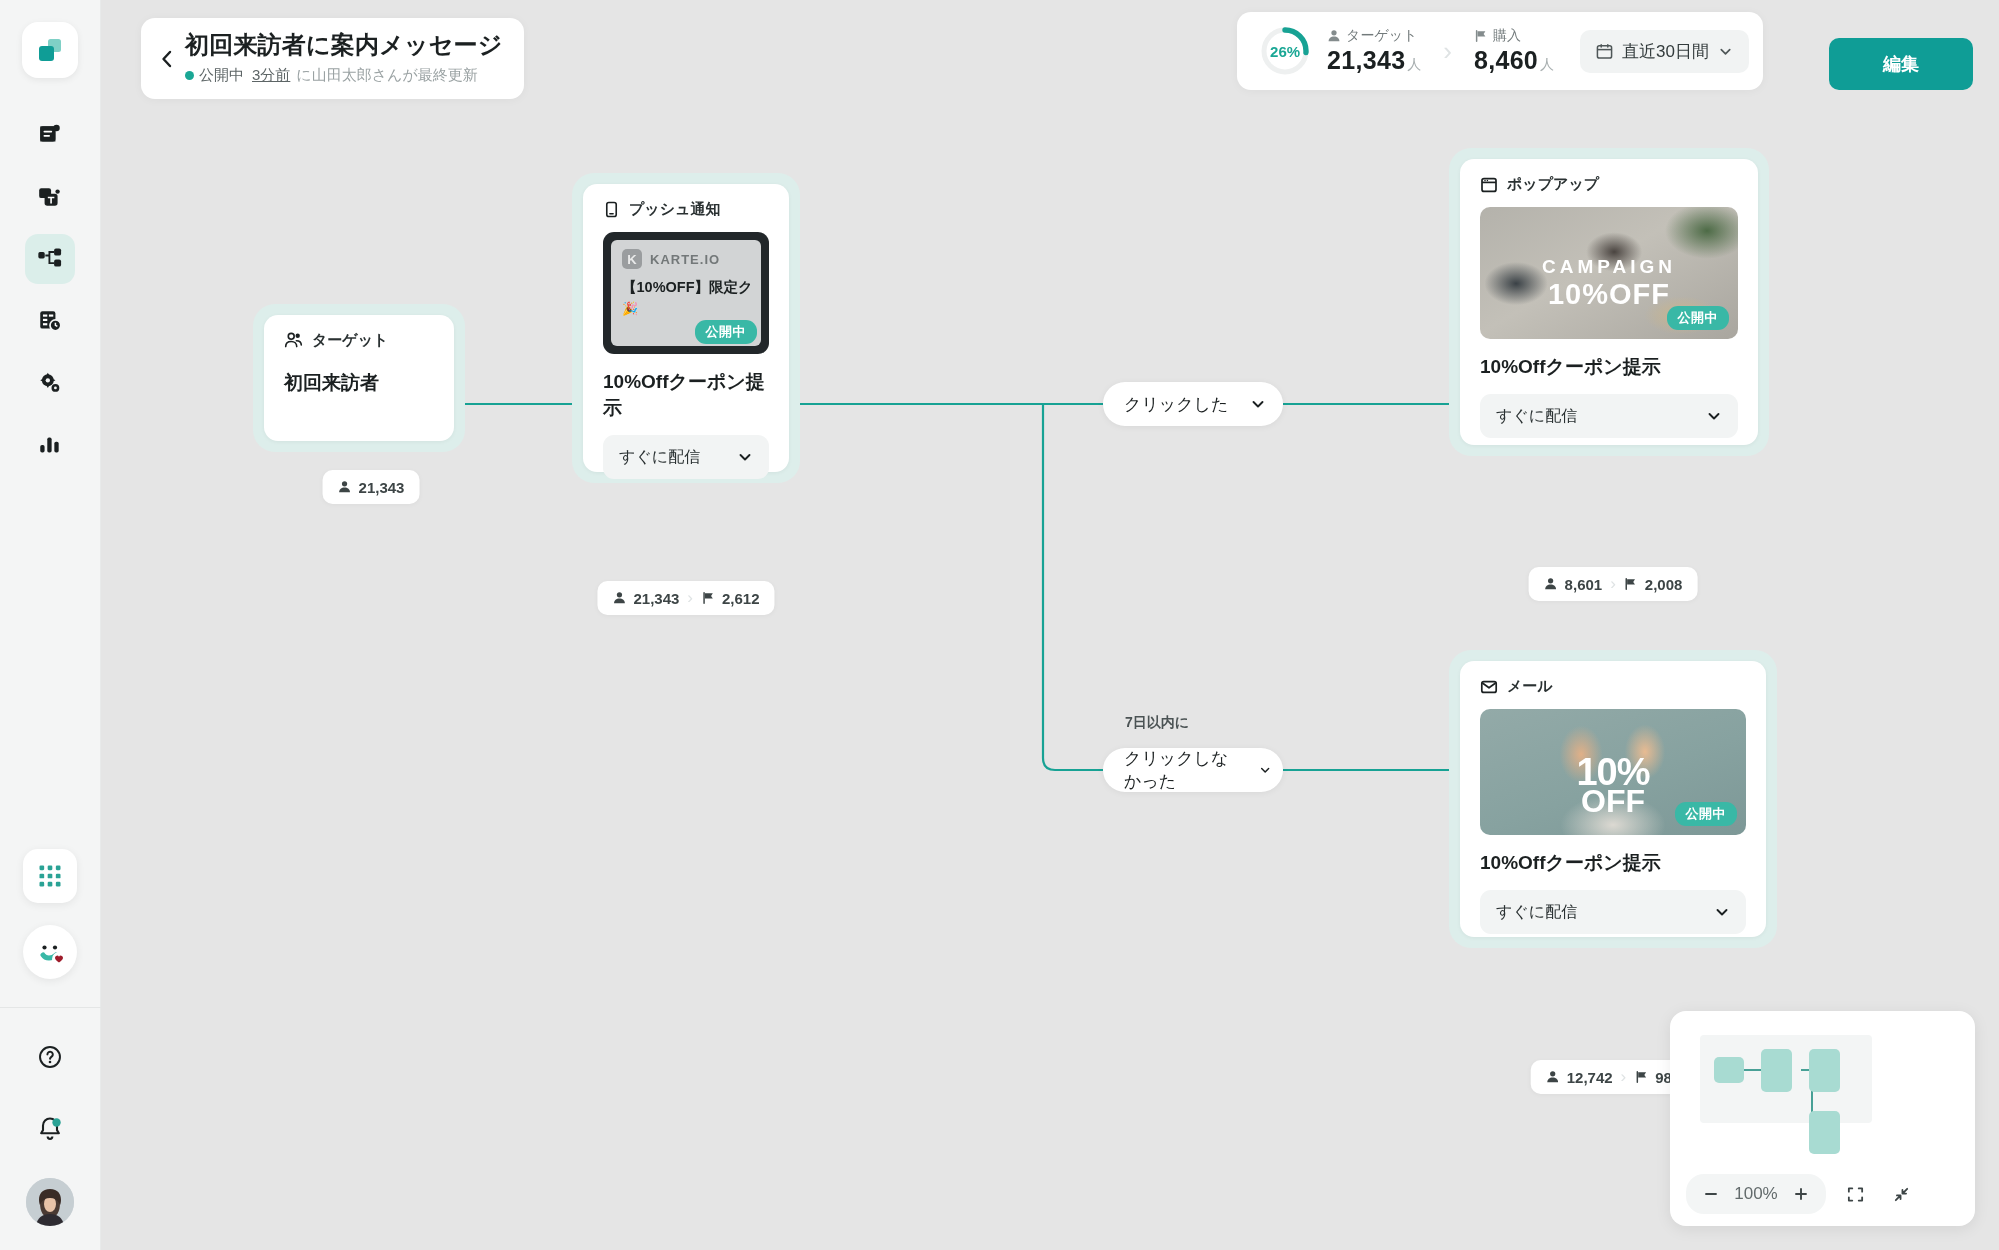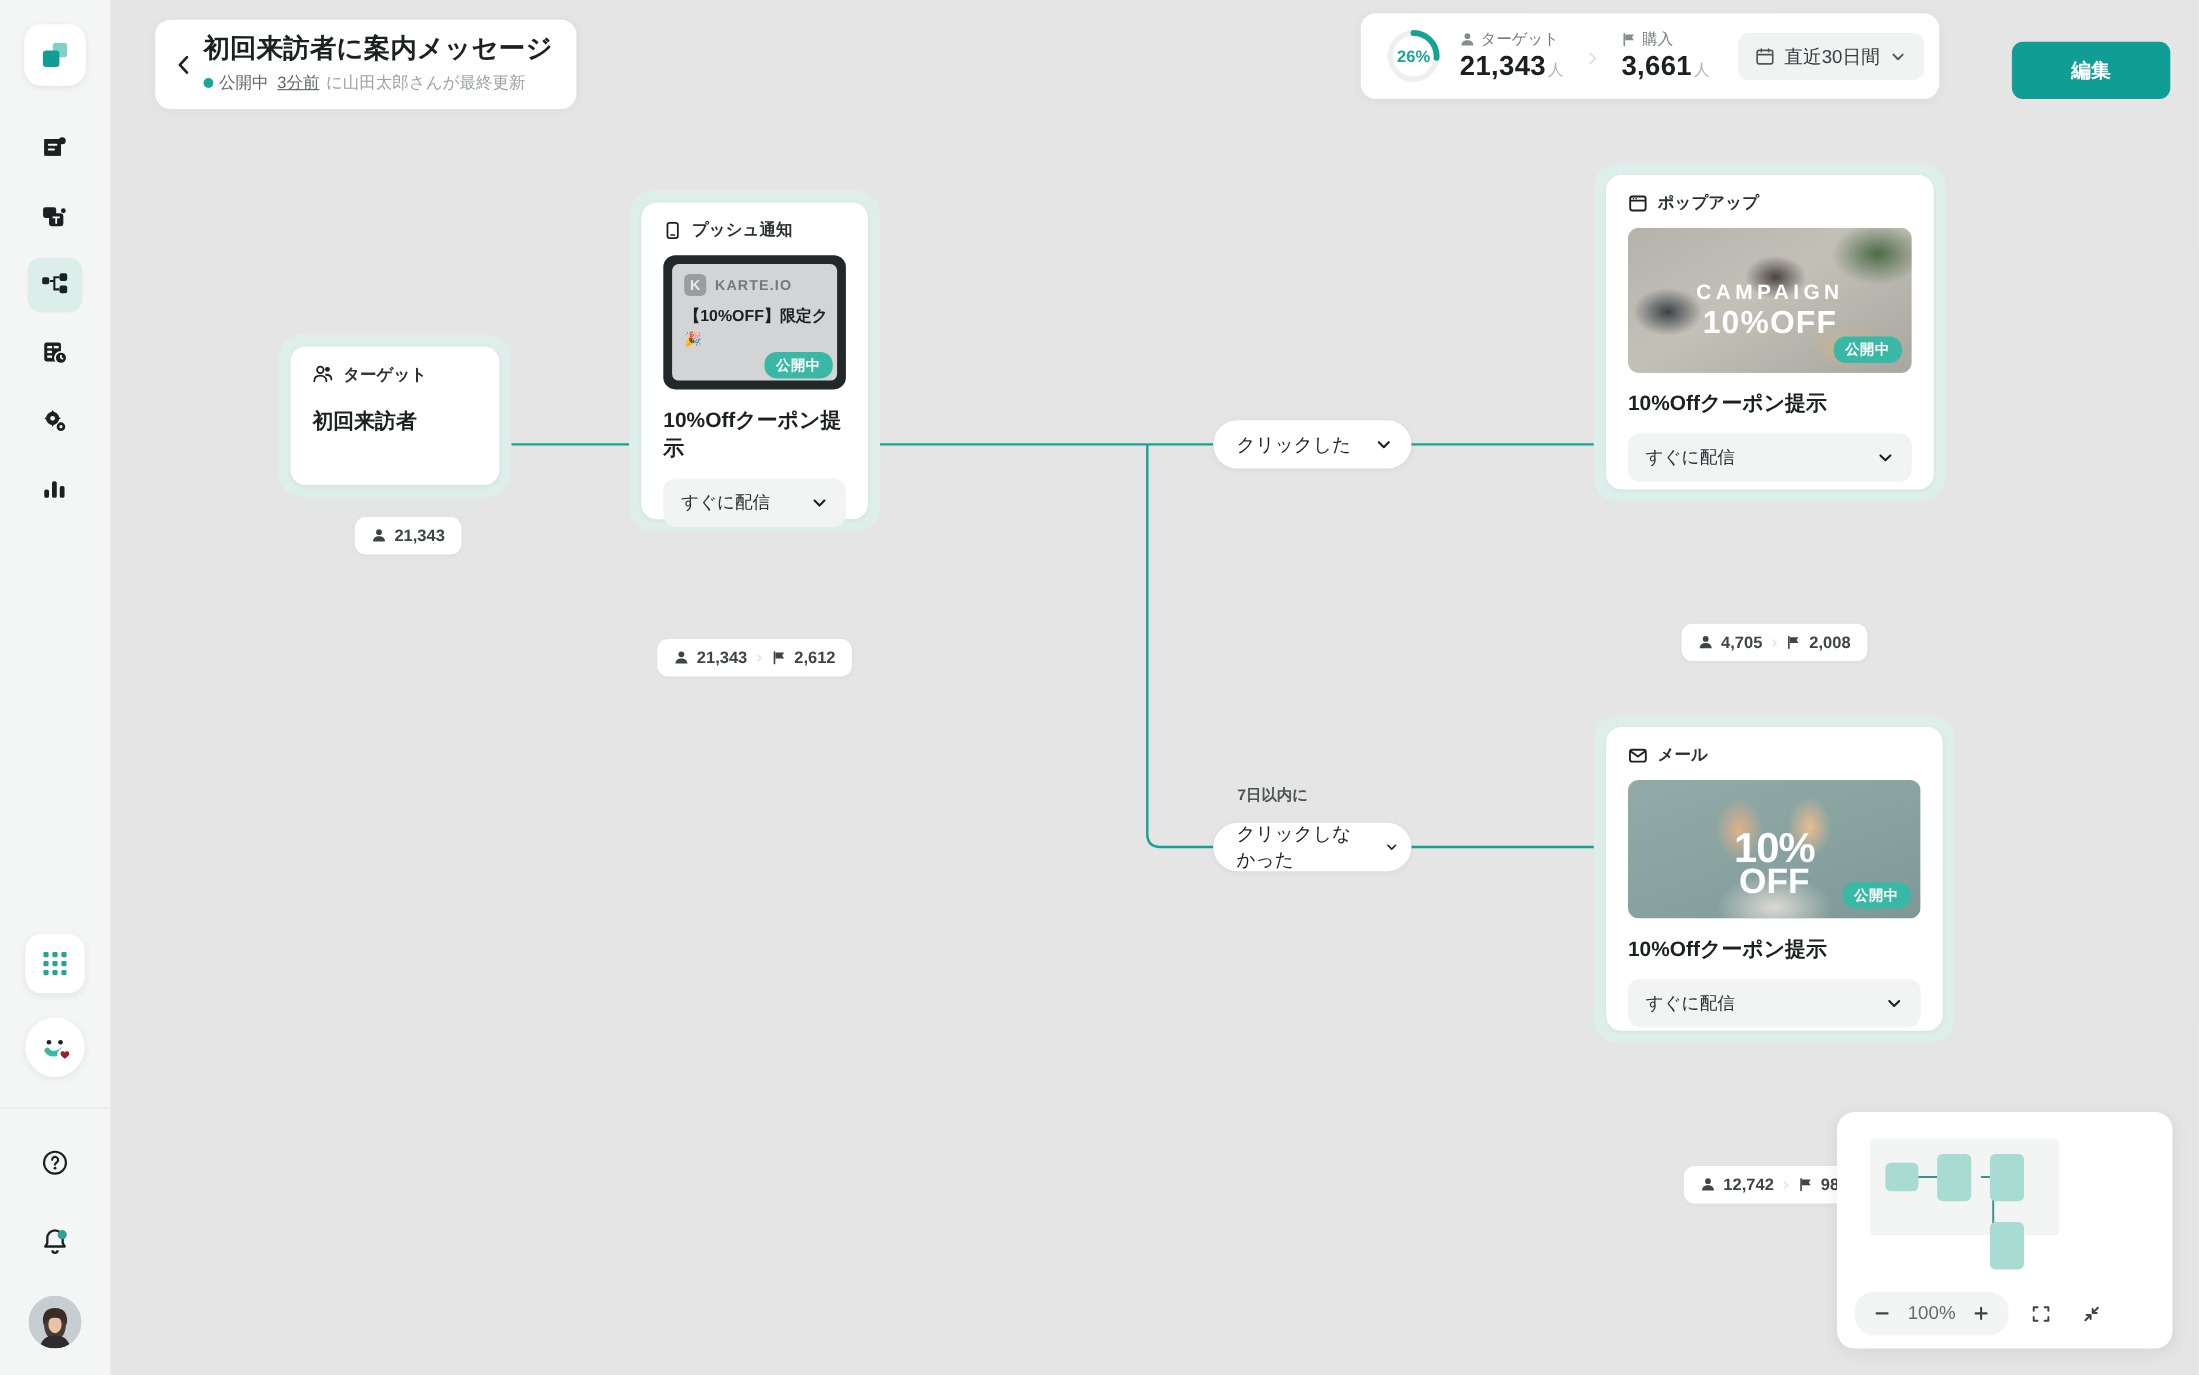--- a/index.html
+++ b/index.html
@@ -360,21 +360,21 @@
 
       <div class="stat-block">
         <div class="stat-label">
           <svg width="14" height="14" viewBox="0 0 16 16">
             <path d="M3 2v12" stroke="#848c8d" stroke-width="1.7" stroke-linecap="round"></path>
             <path d="M4 2.6h9l-2 3 2 3H4z" fill="#848c8d"></path>
           </svg>
           <span>購入</span>
         </div>
         <div>
-          <span class="stat-value">3,661</span><span class="stat-unit">人</span>
+          <span class="stat-value">8,460</span><span class="stat-unit">人</span>
         </div>
       </div>
 
       <div class="range-select">
         <svg width="17" height="17" viewBox="0 0 18 18">
           <rect x="1.5" y="3" width="15" height="13" rx="2" fill="none" stroke="#4f5758" stroke-width="1.6"></rect>
           <path d="M1.5 7h15" stroke="#4f5758" stroke-width="1.6"></path>
           <path d="M5.5 1.8v2.4M12.5 1.8v2.4" stroke="#4f5758" stroke-width="1.6" stroke-linecap="round"></path>
         </svg>
         <span>直近30日間</span>
@@ -516,21 +516,21 @@
             <path d="M3.5 6l4.5 4.5L12.5 6" stroke="#1b2021" stroke-width="1.9" fill="none" stroke-linecap="round" stroke-linejoin="round"></path>
           </svg>
         </div>
       </div>
     </div>
     <div class="metrics-pill" style="left:1512px; top:457px; transform:translateX(-50%);">
       <svg width="14" height="14" viewBox="0 0 16 16">
         <circle cx="8" cy="4.4" r="3" fill="#3d4546"></circle>
           <path d="M1.8 14c0-3.4 2.7-5.4 6.2-5.4s6.2 2 6.2 5.4z" fill="#3d4546"></path>
       </svg>
-      <span>4,705</span>
+      <span>8,601</span>
       <span class="sep">›</span>
       <svg width="14" height="14" viewBox="0 0 16 16">
         <path d="M3 2v12" stroke="#3d4546" stroke-width="1.7" stroke-linecap="round"></path>
         <path d="M4 2.6h9l-2 3 2 3H4z" fill="#3d4546"></path>
       </svg>
       <span>2,008</span>
     </div>
 
     <div class="node-shell" style="left:1348px; top:540px; width:328px; height:298px;">
       <div class="node-card">

